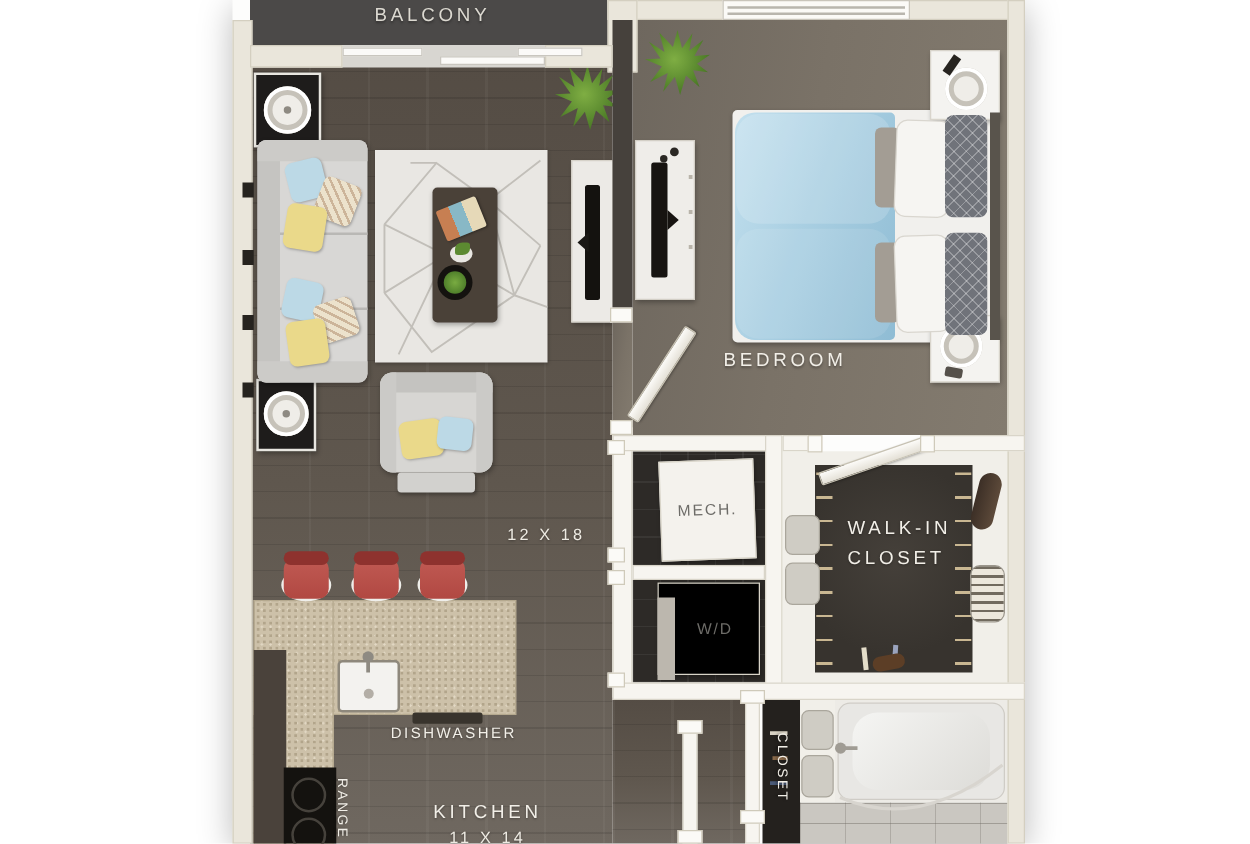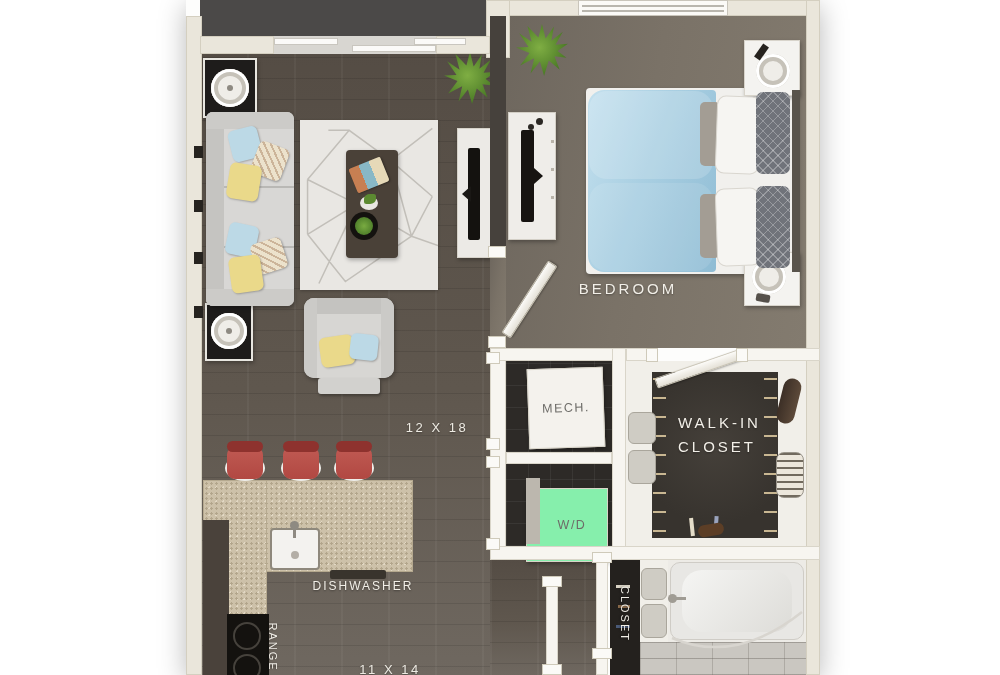--- a/index.html
+++ b/index.html
@@ -180,21 +180,21 @@
   <div class="abs furn" style="left:744px;top:40px;width:56px;height:56px;background:#f4f3f0;border:1px solid #d8d4cb;box-sizing:border-box;"></div>
   <div class="abs lamp" style="left:756px;top:54px;width:34px;height:34px;"></div>
   <div class="abs" style="left:758px;top:44px;width:7px;height:16px;background:#26231f;transform:rotate(35deg);z-index:14;"></div>
   <div class="abs furn" style="left:744px;top:252px;width:56px;height:54px;background:#f4f3f0;border:1px solid #d8d4cb;box-sizing:border-box;"></div>
   <div class="abs lamp" style="left:752px;top:260px;width:34px;height:34px;"></div>
   <div class="abs" style="left:756px;top:294px;width:14px;height:8px;background:#55504a;transform:rotate(10deg);border-radius:2px;z-index:14;"></div>
 
   <div class="abs furn card-lbl" style="left:528px;top:368px;width:76px;height:80px;background:#f4f2ed;border:1px solid #d8d4c8;box-sizing:border-box;transform:rotate(-2deg);">
     <span>MECH.</span>
   </div>
-  <div class="abs furn card-lbl" style="left:526px;top:488px;width:82px;height:74px;background:#86efac;border:1px solid #d8d4c8;box-sizing:border-box;">
+  <div class="abs furn card-lbl" style="left:526px;top:466px;width:82px;height:74px;background:#000000;border:1px solid #d8d4c8;box-sizing:border-box;">
     <span style="padding-left:10px;">W/D</span>
   </div>
   <div class="abs" style="left:526px;top:478px;width:14px;height:66px;background:#bcb7ae;z-index:13;"></div>
 
   <div class="abs" style="left:653px;top:378px;width:13px;height:160px;background:repeating-linear-gradient(180deg,#c9b792 0 2px, rgba(0,0,0,0) 2px 19px);z-index:12;"></div>
   <div class="abs" style="left:764px;top:378px;width:13px;height:160px;background:repeating-linear-gradient(180deg,#c9b792 0 2px, rgba(0,0,0,0) 2px 19px);z-index:12;"></div>
   <div class="abs" style="left:628px;top:412px;width:28px;height:32px;background:#cfccc4;border:1px solid #aaa69c;border-radius:6px;box-sizing:border-box;z-index:13;"></div>
   <div class="abs" style="left:628px;top:450px;width:28px;height:34px;background:#cfccc4;border:1px solid #aaa69c;border-radius:6px;box-sizing:border-box;z-index:13;"></div>
   <div class="abs" style="left:780px;top:378px;width:18px;height:46px;background:linear-gradient(90deg,#3c2f26,#5d4a3a);border-radius:9px;transform:rotate(14deg);z-index:13;"></div>
   <div class="abs" style="left:776px;top:452px;width:28px;height:46px;background:repeating-linear-gradient(0deg,#716a5e 0 2px,#ece7dc 2px 7px);border:1px solid #9b968c;border-radius:8px;box-sizing:border-box;z-index:13;"></div>
@@ -260,21 +260,23 @@
 
   <div class="abs post" style="left:486px;top:352px;width:14px;height:12px;"></div>
   <div class="abs post" style="left:486px;top:438px;width:14px;height:12px;"></div>
   <div class="abs post" style="left:486px;top:456px;width:14px;height:12px;"></div>
   <div class="abs post" style="left:486px;top:538px;width:14px;height:12px;"></div>
   <div class="abs post" style="left:542px;top:576px;width:20px;height:11px;"></div>
   <div class="abs post" style="left:542px;top:664px;width:20px;height:11px;"></div>
   <div class="abs post" style="left:592px;top:552px;width:20px;height:11px;"></div>
   <div class="abs post" style="left:592px;top:648px;width:20px;height:11px;"></div>
 
+  <div class="abs lbl" style="left:246px;top:4px;width:200px;color:#dcd9d1;">BALCONY</div>
   <div class="abs lbl" style="left:528px;top:280px;width:200px;">BEDROOM</div>
   <div class="abs dim" style="left:330px;top:420px;width:214px;">12 X 18</div>
+  <div class="abs lbl" style="left:300px;top:641px;width:180px;">KITCHEN</div>
   <div class="abs dim" style="left:300px;top:662px;width:180px;">11 X 14</div>
   <div class="abs lbl left-lbl" style="left:678px;top:414px;width:120px;">WALK-IN</div>
   <div class="abs lbl left-lbl" style="left:678px;top:438px;width:120px;">CLOSET</div>
   <div class="abs small-lbl" style="left:288px;top:579px;width:150px;">DISHWASHER</div>
   <div class="abs small-lbl vert" style="left:233px;top:641px;width:80px;font-size:11px;">RANGE</div>
   <div class="abs small-lbl vert" style="left:585px;top:608px;width:80px;font-size:11px;">CLOSET</div>
 </div>
 
 </body></html>

